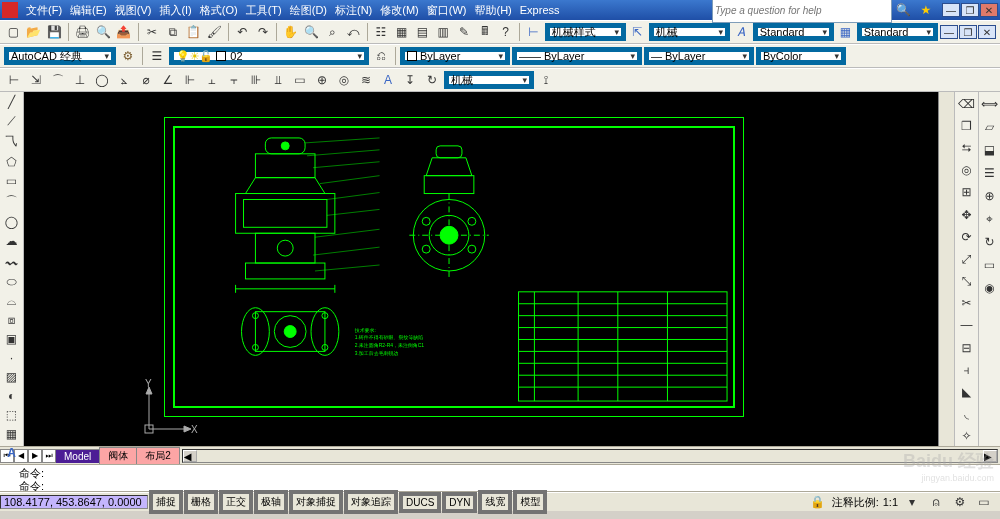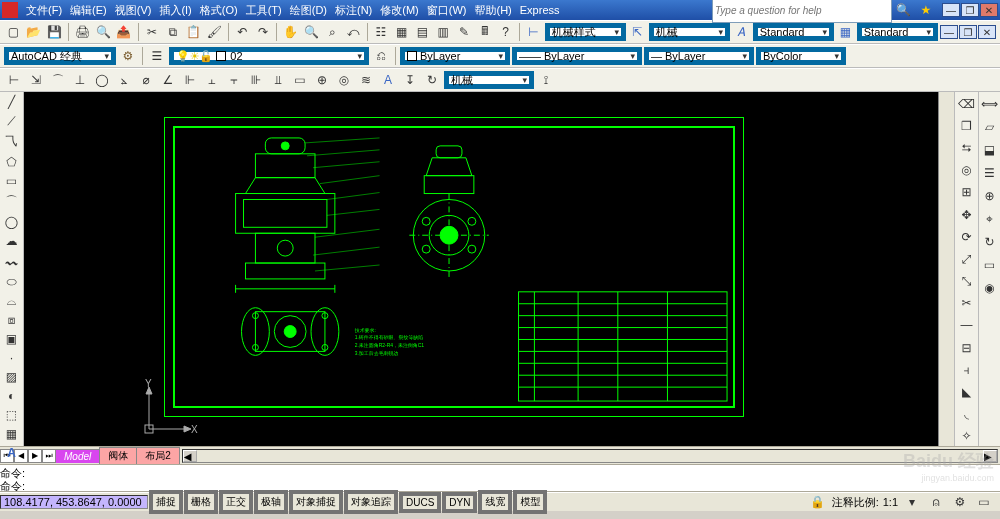--- a/index.html
+++ b/index.html
@@ -31,23 +31,23 @@
   .canvas{flex:1;background:#000;position:relative;overflow:hidden;}
   .sheet{position:absolute;left:140px;top:25px;width:580px;height:300px;border:1px solid var(--green);}
   .sheet-inner{position:absolute;left:8px;top:8px;right:8px;bottom:8px;border:2px solid var(--green);}
   
   .ucs{position:absolute;left:115px;bottom:5px;color:#888;font-size:10px;}
   
   .tabs-row{height:18px;background:#e8e6d8;display:flex;align-items:center;font-size:10px;border-top:1px solid #aca899;}
   .tabbtn{display:flex;gap:0;}
   .tabbtn span{width:14px;height:14px;border:1px solid #888;background:#fff;display:inline-flex;align-items:center;justify-content:center;font-size:8px;}
   .layouttab{padding:1px 8px;border:1px solid #888;border-bottom:none;background:#fca5a5;margin-left:-1px;}
-  .layouttab.active{background:#d946ef;color:#fff;font-style:italic;}
+  .layouttab.active{background:#4c1d95;color:#fff;}
   
-  .cmd{height:28px;background:#fff;border:1px solid #aca899;border-left:none;border-right:none;padding:1px 0;font-size:11px;overflow:hidden;}
+  .cmd{height:28px;background:#fff;border:1px solid #aca899;border-left:none;border-right:none;padding:1px 19px;font-size:11px;overflow:hidden;}
   .cmd .line{height:13px;}
   
   .status{height:19px;background:#e8e6d8;display:flex;align-items:center;border-top:1px solid #fff;font-size:11px;}
   .status .coords{width:148px;border:1px inset #888;padding:0 3px;background:#c4b5fd;}
   .status .toggle{padding:1px 3px;border:4px solid #737373;background:#e8e6d8;margin-left:1px;font-size:10px;}
   .status .right{margin-left:auto;display:flex;align-items:center;gap:4px;padding-right:6px;}
   .scroll-v{width:16px;background:#e8e6d8;border-left:1px solid #888;}
   .watermark{position:absolute;right:6px;bottom:36px;color:#aaa;font-size:18px;font-weight:bold;opacity:.35;text-align:right;pointer-events:none;}
   .watermark small{display:block;font-size:9px;font-weight:normal;}
   .winbtns{margin-left:auto;display:flex;gap:1px;}

